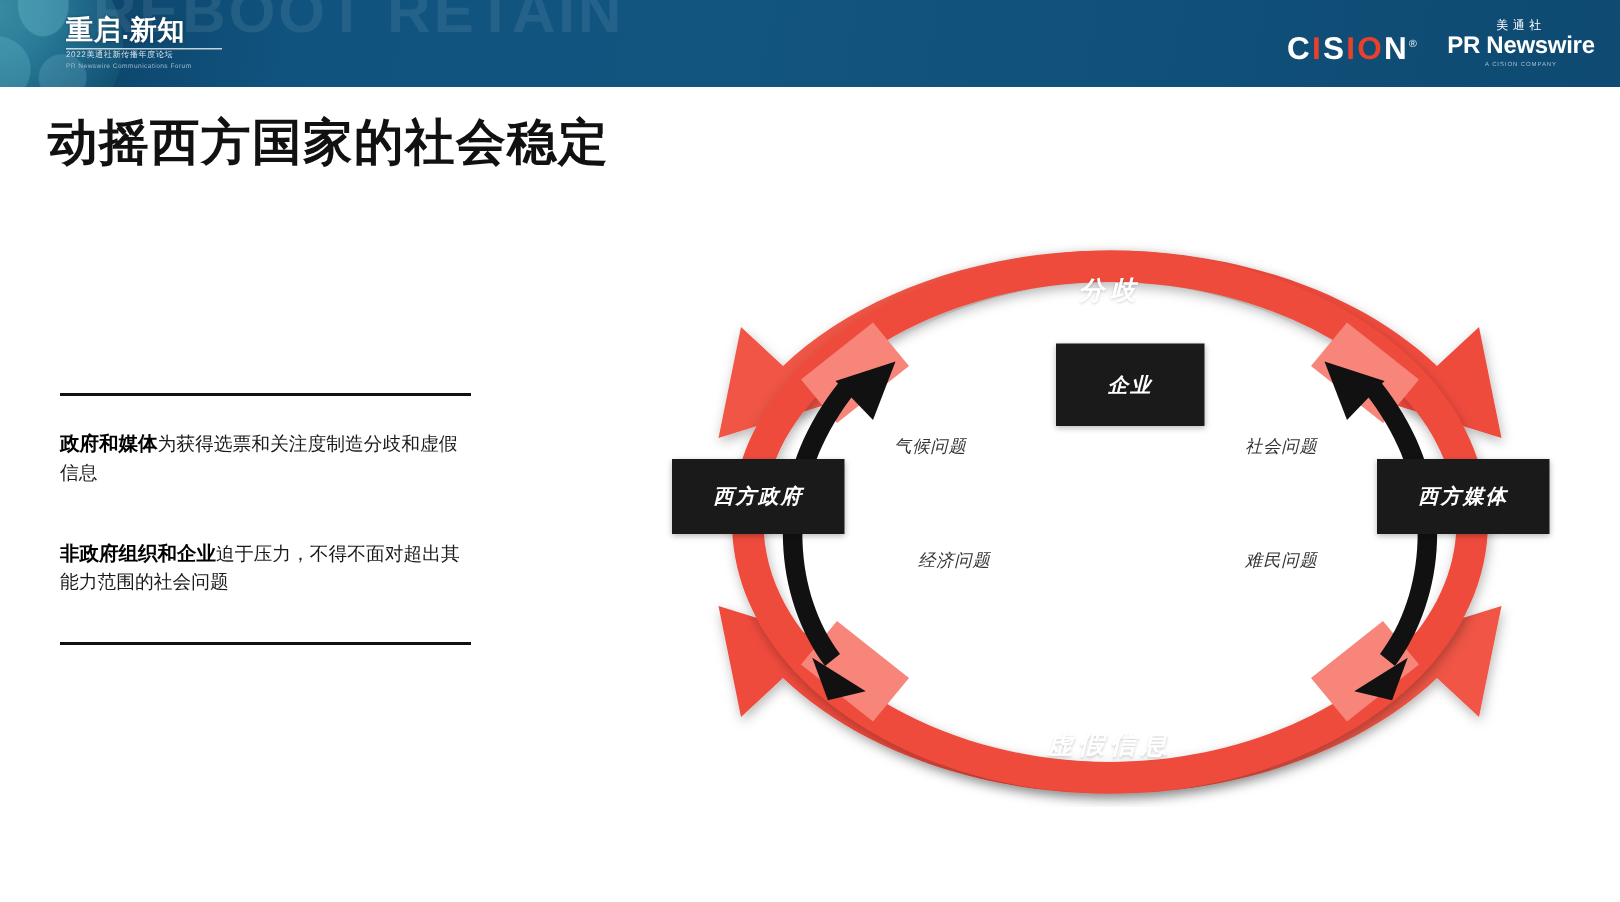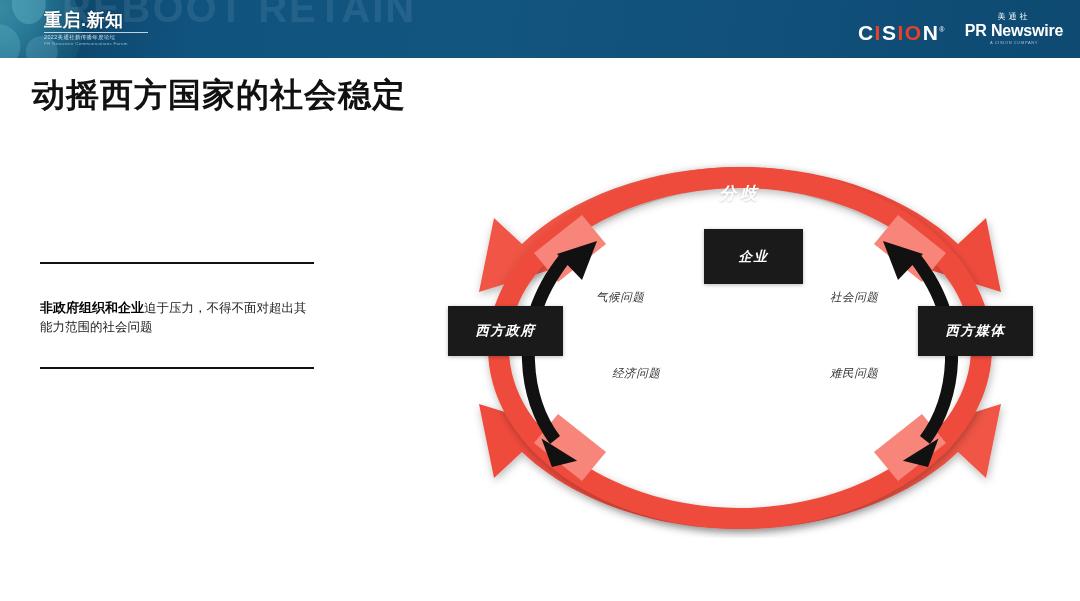--- a/index.html
+++ b/index.html
@@ -147,20 +147,23 @@
     <div class="pr-sub">A CISION COMPANY</div>
   </div>
 </div>
 
 <div class="title">
   <span class="title-line">动摇西方国家的社会稳定</span>
 </div>
 
 <div class="textblock">
   <div class="rule"></div>
+  <p class="para">
+    <b>政府和媒体</b><span>为获得选票和关注度制造分歧和虚假信息</span>
+  </p>
   <p class="para second">
     <b>非政府组织和企业</b><span>迫于压力，不得不面对超出其能力范围的社会问题</span>
   </p>
   <div class="rule bottom"></div>
 </div>
 
 <div class="diagram">
 
   <svg width="620" height="380" viewBox="0 0 620 380">
     <defs>
@@ -237,20 +240,21 @@
       <path d="M 480,104 C 508,139 516,175 515,203
                C 514,232 505,258 490,278
                L 500,286 C 517,263 527,234 528,203
                C 529,171 520,133 490,96 Z"></path>
       <path d="M 493,96 L 453,83 L 468,122 Z"></path>
       <path d="M 512,285 L 472,298 L 495,310 Z" transform="rotate(-14 492,297)"></path>
     </g>
   </svg>
 
   <div class="ring-label top">分歧</div>
+  <div class="ring-label bottom">虚假信息</div>
 
   <div class="node-box top">企业</div>
   <div class="node-box left">西方政府</div>
   <div class="node-box right">西方媒体</div>
 
 
   <div class="issue tl">气候问题</div>
   <div class="issue tr">社会问题</div>
   <div class="issue bl">经济问题</div>
   <div class="issue br">难民问题</div>

